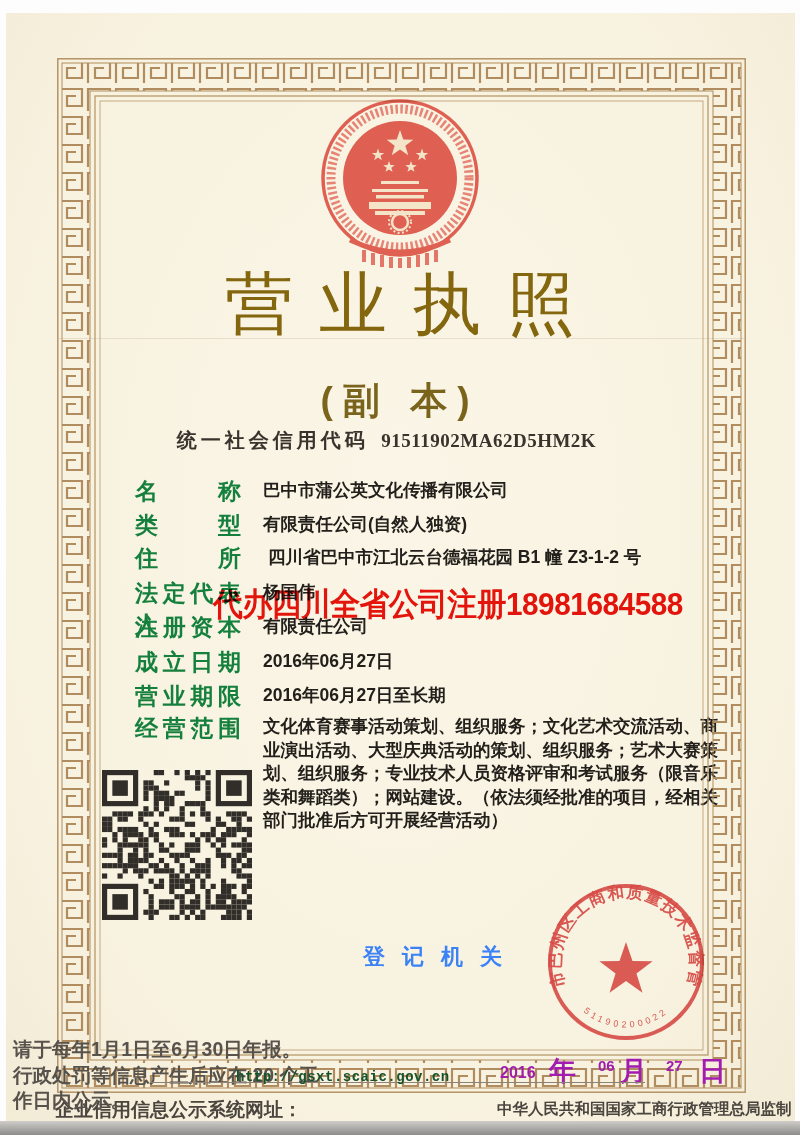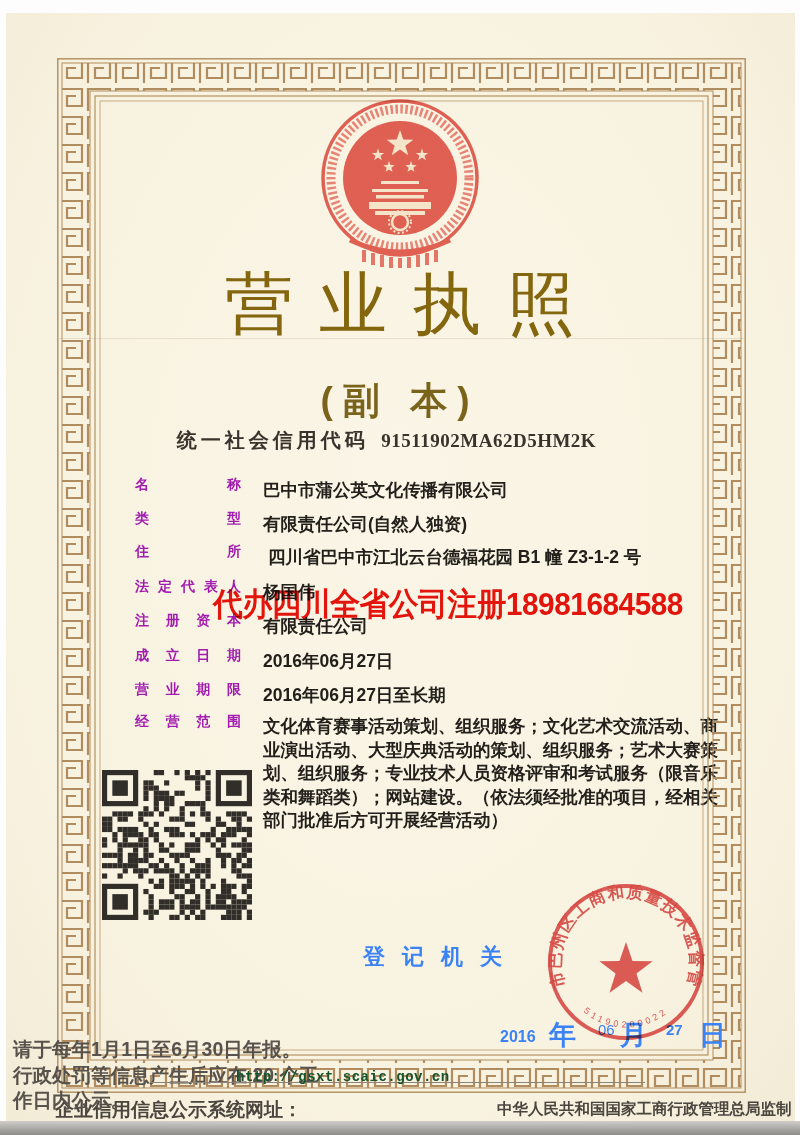--- a/index.html
+++ b/index.html
@@ -15,37 +15,37 @@
   #emblem{left:316px;top:96px;width:168px;height:172px;mix-blend-mode:multiply;}
   #title{left:0;top:268px;width:800px;text-align:center;font-size:68px;font-weight:400;
          color:#84660e;letter-spacing:26px;padding-left:26px;box-sizing:border-box;line-height:1.05;}
   #subtitle{left:0;top:376px;width:800px;text-align:center;font-size:37px;font-weight:700;
          color:#7a641c;letter-spacing:10px;}
   #credit-line{left:0;top:427px;width:773px;text-align:center;color:#38332c;white-space:nowrap;}
   #credit-line .lbl{font-size:20px;font-weight:700;letter-spacing:4px;}
   #credit-line .code{font-family:"Liberation Serif",serif;font-size:19px;font-weight:700;letter-spacing:.5px;margin-left:8px;}
   
   .frow{position:absolute;left:135px;width:600px;}
-  .flabel{display:inline-block;width:106px;font-size:14px;font-weight:600;color:#a21caf;
+  .flabel{display:inline-block;width:106px;font-size:23px;font-weight:600;color:#15803d;
           text-align:justify;text-align-last:justify;vertical-align:top;}
   .fvalue{position:absolute;left:128px;top:2px;font-size:17.5px;font-weight:700;color:#23201c;white-space:nowrap;}
   .fvalue.scope{white-space:normal;width:458px;line-height:23.5px;font-size:17.5px;}
   
   #watermark{left:213px;top:583px;font-size:32px;font-weight:700;color:#e8150d;
              white-space:nowrap;transform:scaleX(.93);transform-origin:left;
              mix-blend-mode:multiply;z-index:6;letter-spacing:-.5px;}
   
   #qr{left:102px;top:770px;width:150px;height:150px;}
   
   #registry{left:363px;top:942px;font-size:22px;font-weight:600;letter-spacing:17px;color:#3b82f6;white-space:nowrap;}
   #seal{left:543px;top:879px;width:166px;height:166px;mix-blend-mode:multiply;z-index:4;}
-  .datec{z-index:5;color:#3b82f6;font-weight:600;white-space:nowrap;}
+  .datec{z-index:5;color:#a21caf;font-weight:600;white-space:nowrap;margin-top:36px;}
   #d-year{left:500px;top:1028px;font-size:16px;font-weight:700;}
   #d-yu{left:549px;top:1017px;font-size:27px;}
-  #d-month{left:598px;top:1021px;font-size:15px;font-weight:400;}
+  #d-month{left:598px;top:1021px;font-size:15px;font-weight:700;}
   #d-mu{left:620px;top:1017px;font-size:27px;}
   #d-day{left:666px;top:1021px;font-size:15px;font-weight:700;}
   #d-du{left:699px;top:1017px;font-size:27px;}
   
   #notes{left:13px;top:1009px;z-index:5;font-size:19.5px;line-height:25.5px;font-weight:600;color:#57524b;margin-top:28px;}
   #rule{left:150px;top:1082px;width:495px;height:1px;background:#8b8378;z-index:5;}
   #url{left:236px;top:1069px;font-family:"Liberation Mono",monospace;font-size:14px;font-weight:700;
        color:#14532d;letter-spacing:.5px;z-index:6;}
   #footer-left{left:55px;top:1097px;font-size:19px;font-weight:600;color:#4a453e;}
   #footer-right{left:497px;top:1099px;font-size:15.5px;font-weight:600;color:#4a453e;}

